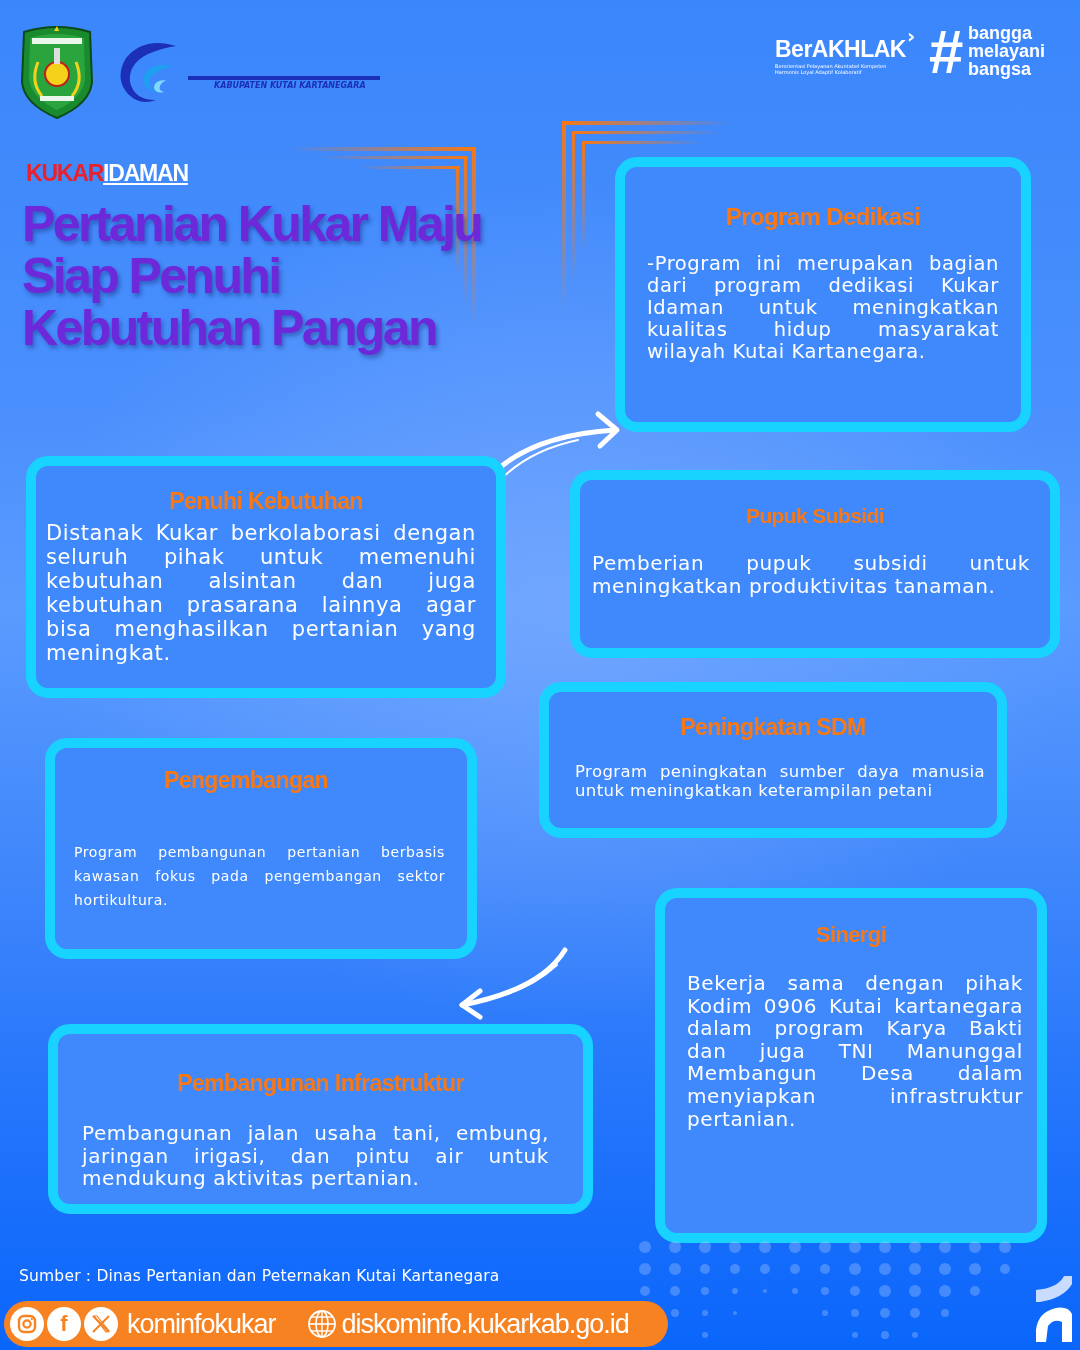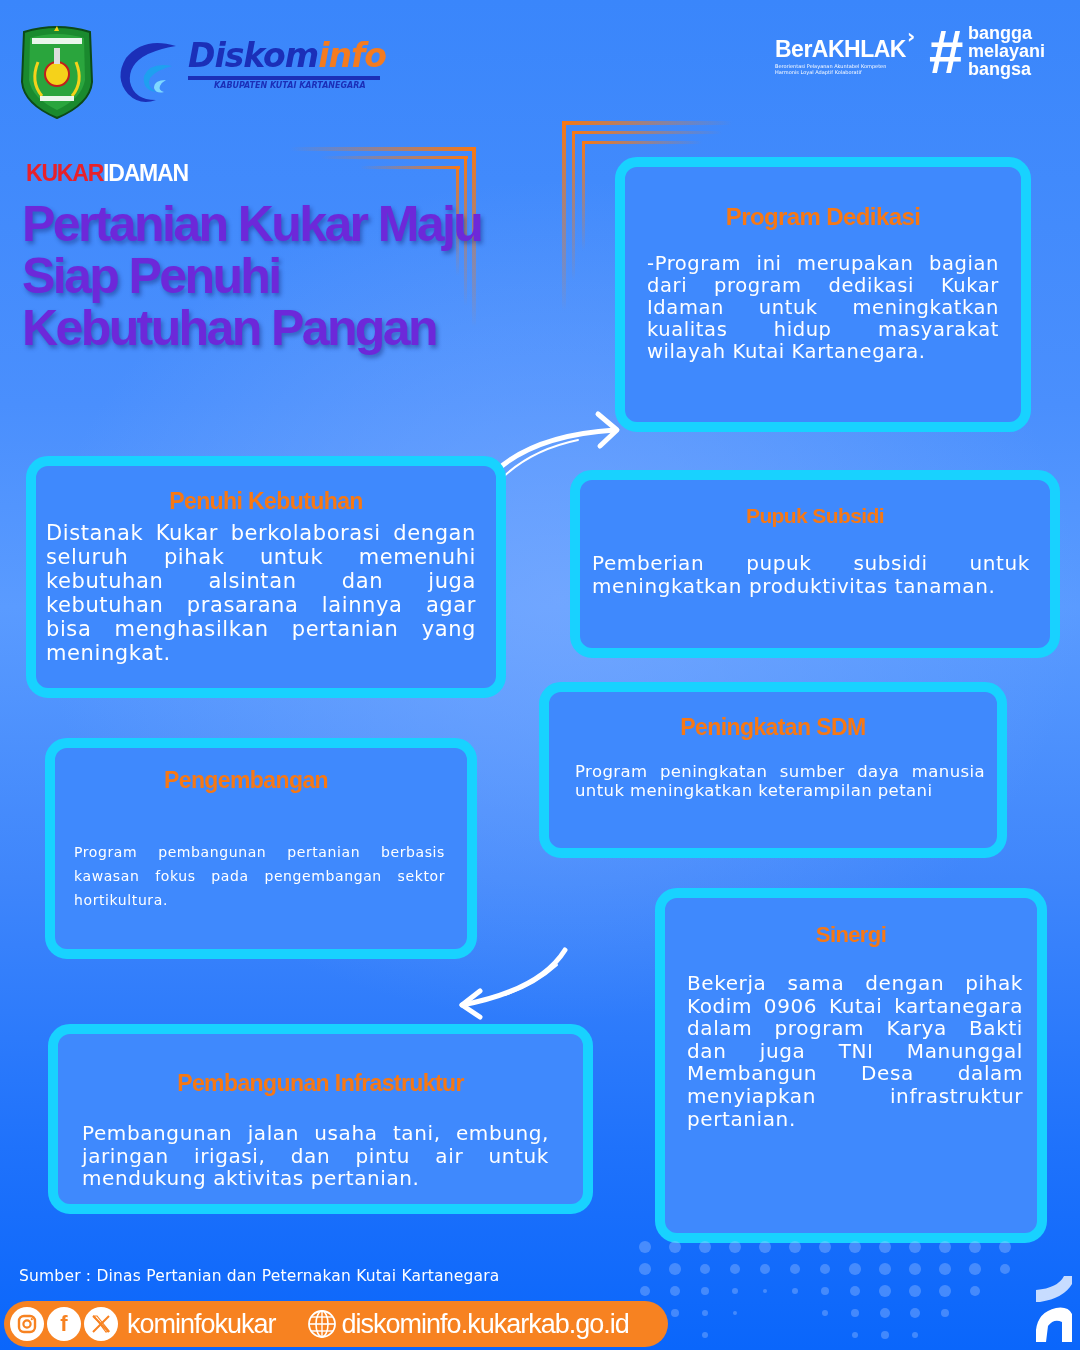--- a/index.html
+++ b/index.html
@@ -27,21 +27,21 @@
   .ba-title { font-family: "Liberation Sans", sans-serif; font-weight: bold; font-size: 23px; color: #fff; letter-spacing: -0.5px; }
   .ba-chev { position: absolute; left: 132px; top: -12px; font-size: 20px; font-weight: bold; color: #fff; }
   .ba-sub { font-size: 5px; color: #fff; line-height: 6px; }
   .bangga { left: 928px; top: 22px; width: 140px; height: 60px; }
   .bangga-hash { position: absolute; left: 0; top: 0; font-family: "Liberation Sans", sans-serif; font-size: 62px; font-weight: bold; font-style: italic; color: #fff; line-height: 60px; }
   .bangga-text { position: absolute; left: 40px; top: 2px; font-family: "Liberation Sans", sans-serif; font-size: 18px; line-height: 18px; color: #fff; font-weight: bold; }
 
   
   .kicker { left: 26px; top: 160px; font-family: "Liberation Sans", sans-serif; font-weight: bold; font-size: 23px; letter-spacing: -1.2px; }
   .kicker .red { color: #e8212a; }
-  .kicker .white { color: #fff; }
+  .kicker .white { color: #fff; text-decoration: underline; }
   .headline { left: 22px; top: 198px; width: 540px; font-family: "Liberation Sans", sans-serif; font-weight: bold; font-size: 50px; line-height: 52px; letter-spacing: -2.6px; color: #6d28d9; text-shadow: 2px 3px 4px rgba(20,40,120,0.45); }
 
   
   .deco-line { position: absolute; background: linear-gradient(90deg, rgba(247,120,20,0) 0%, #f77814 100%); }
   .deco-vline { position: absolute; background: linear-gradient(180deg, #f77814 0%, rgba(247,120,20,0) 100%); }
 
   
   .card {
     position: absolute;
     border: 10px solid #18d2ff;
@@ -69,21 +69,21 @@
   .c-dedikasi .card-body { position: absolute; left: 22px; right: 22px; top: 86px; font-size: 19.5px; line-height: 22px; letter-spacing: 0.6px; }
 
   .c-penuhi { left: 26px; top: 456px; width: 480px; height: 242px; padding-left: 13px; }
   .c-penuhi .card-title { position: absolute; left: 0; right: 0; top: 22px; font-size: 23px; }
   .c-penuhi .card-body { position: absolute; left: 10px; right: 20px; top: 55px; font-size: 21px; line-height: 24px; letter-spacing: 0.6px; }
 
   .c-pupuk { left: 570px; top: 470px; width: 490px; height: 188px; }
   .c-pupuk .card-title { position: absolute; left: 0; right: 0; top: 24px; font-size: 21px; }
   .c-pupuk .card-body { position: absolute; left: 12px; right: 20px; top: 72px; font-size: 20px; line-height: 23px; letter-spacing: 0.6px; }
 
-  .c-sdm { left: 539px; top: 682px; width: 468px; height: 176px; }
+  .c-sdm { left: 539px; top: 682px; width: 468px; height: 156px; }
   .c-sdm .card-title { position: absolute; left: 0; right: 0; top: 22px; font-size: 23px; }
   .c-sdm .card-body { position: absolute; left: 26px; right: 12px; top: 70px; font-size: 16.5px; line-height: 19px; letter-spacing: 0.4px; }
 
   .c-horti { left: 45px; top: 738px; width: 432px; height: 221px; }
   .c-horti .card-title { position: absolute; left: 0; right: 30px; top: 20px; font-size: 23px; line-height: 25px; }
   .c-horti .card-body { position: absolute; left: 19px; right: 22px; top: 92px; font-size: 14px; line-height: 24px; letter-spacing: 0.6px; }
 
   .c-sinergi { left: 655px; top: 888px; width: 392px; height: 355px; padding-left: 12px; }
   .c-sinergi .card-title { position: absolute; left: 0; right: 0; top: 24px; font-size: 22px; }
   .c-sinergi .card-body { position: absolute; left: 22px; right: 14px; top: 74px; font-size: 20px; line-height: 22.6px; letter-spacing: 0.6px; }
@@ -128,21 +128,20 @@
     <polygon points="39,4 41,9 36,9" fill="#f5d21a"></polygon>
   </svg>
 </div>
 
 <div class="abs dk-logo">
   <svg class="abs dk-swirl" viewBox="0 0 70 70">
     <path d="M62 10 Q30 0 12 22 Q0 42 14 58 Q26 70 42 64 Q20 64 16 46 Q14 28 34 18 Q48 12 62 10Z" fill="#1b2fb8"></path>
     <path d="M58 30 Q36 26 30 40 Q28 54 42 56 Q32 50 36 42 Q42 34 58 30Z" fill="#1ea0f0"></path>
     <path d="M52 44 Q40 44 40 52 Q42 58 50 56 Q44 54 46 50 Q48 46 52 44Z" fill="#7fd8ff"></path>
   </svg>
-  <div class="abs dk-title"><span>Diskom</span><span class="info">info</span></div>
   <div class="abs dk-underline"></div>
   <div class="abs dk-sub">KABUPATEN KUTAI KARTANEGARA</div>
 </div>
 
 <div class="abs berakhlak">
   <div class="ba-title">BerAKHLAK</div>
   <span class="ba-chev">›</span>
   <div class="ba-sub">Berorientasi Pelayanan Akuntabel Kompeten</div>
   <div class="ba-sub">Harmonis Loyal Adaptif Kolaboratif</div>
 </div>

